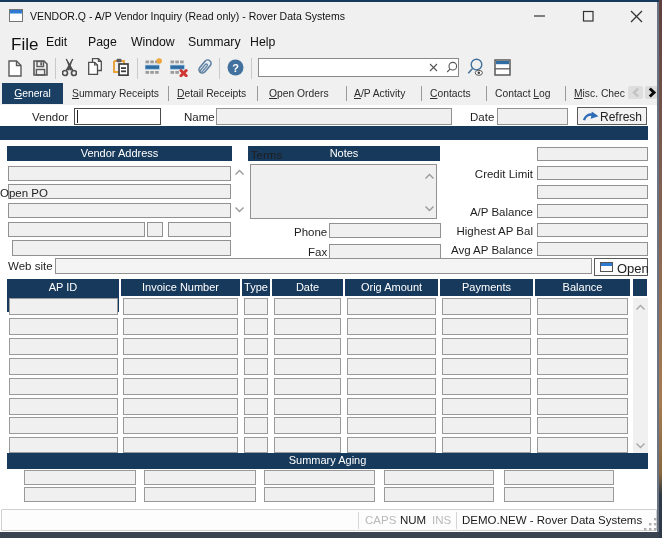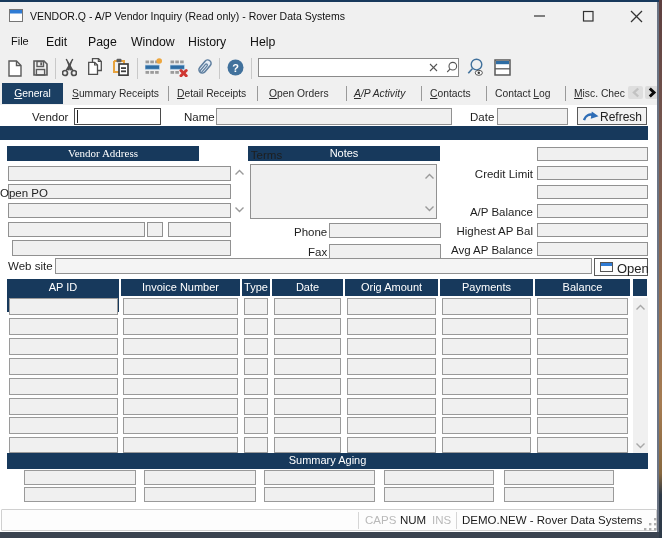--- a/index.html
+++ b/index.html
@@ -30,25 +30,25 @@
 <div class="abs" style="left:30px;top:10px;font-size:10.5px;color:#111;">VENDOR.Q - A/P Vendor Inquiry (Read only) - Rover Data Systems</div>
 
 <svg class="abs" style="left:534px;top:10px" width="110" height="13" viewBox="0 0 110 13">
  <line x1="0" y1="6" x2="11" y2="6" stroke="#333" stroke-width="1.2"></line>
  <rect x="49.5" y="1.5" width="9.5" height="9.5" fill="none" stroke="#333" stroke-width="1.2"></rect>
  <line x1="97" y1="1" x2="108" y2="12" stroke="#333" stroke-width="1.2"></line>
  <line x1="108" y1="1" x2="97" y2="12" stroke="#333" stroke-width="1.2"></line>
 </svg>
 
 <div class="abs" style="left:0;top:32px;width:659px;height:24px;background:#f0f0f0;"></div>
-<div class="abs" style="left:11px;top:35px;font-size:11px;color:#111;">File</div>
+<div class="abs" style="left:11px;top:35px;font-size:17px;color:#111;">File</div>
 <div class="abs" style="left:46px;top:35px;font-size:12.3px;color:#111;">Edit</div>
 <div class="abs" style="left:88px;top:35px;font-size:12.3px;color:#111;">Page</div>
 <div class="abs" style="left:131px;top:35px;font-size:12.3px;color:#111;">Window</div>
-<div class="abs" style="left:188px;top:35px;font-size:12.3px;color:#111;">History</div>
+<div class="abs" style="left:188px;top:35px;font-size:12.3px;color:#111;">Summary</div>
 <div class="abs" style="left:250px;top:35px;font-size:12.3px;color:#111;">Help</div>
 
 <div class="abs" style="left:0;top:56px;width:659px;height:26px;background:#f0f0f0;"></div>
 
 <svg class="abs" style="left:8px;top:60px" width="14" height="17" viewBox="0 0 14 17">
  <path d="M1 1 h7.5 L13 5.5 V16 H1 Z" fill="#fff" stroke="#5a5a5a" stroke-width="1.4"></path>
  <path d="M8.5 1 V5.5 H13" fill="none" stroke="#5a5a5a" stroke-width="1.4"></path>
 </svg>
 
 <svg class="abs" style="left:33px;top:60px" width="15" height="16" viewBox="0 0 15 16">
@@ -147,21 +147,21 @@
  <rect x="1" y="1" width="15" height="15" fill="#fff" stroke="#5a5a5a" stroke-width="1.5"></rect>
  <rect x="2" y="2" width="13" height="3.2" fill="#2e6da4"></rect>
  <line x1="1" y1="9.8" x2="16" y2="9.8" stroke="#5a5a5a" stroke-width="1.3"></line>
 </svg>
 
 <div class="abs" style="left:0;top:82px;width:659px;height:23px;background:#f0f0f0;"></div>
 <div class="abs" style="left:2px;top:83px;width:61px;height:21px;background:#1b3f63;color:#fff;font-size:10.3px;text-align:center;line-height:21px;"><u>G</u>eneral</div>
 <div class="abs tabt" style="left:72px;top:88px;"><u>S</u>ummary Receipts</div>
 <div class="abs tabt" style="left:177px;top:88px;"><u>D</u>etail Receipts</div>
 <div class="abs tabt" style="left:269px;top:88px;"><u>O</u>pen Orders</div>
-<div class="abs tabt" style="left:354px;top:88px;font-style:italic;"><u>A</u>/P Activity</div>
+<div class="abs tabt" style="left:354px;top:88px;"><u>A</u>/P Activity</div>
 <div class="abs tabt" style="left:430px;top:88px;"><u>C</u>ontacts</div>
 <div class="abs tabt" style="left:495px;top:88px;text-align:center;">Contact <u>L</u>og</div>
 <div class="abs tabt" style="left:574px;top:88px;"><u>M</u>isc. Chec</div>
 <div class="tdiv" style="left:168px;"></div>
 <div class="tdiv" style="left:257px;"></div>
 <div class="tdiv" style="left:346px;"></div>
 <div class="tdiv" style="left:421px;"></div>
 <div class="tdiv" style="left:486px;"></div>
 <div class="tdiv" style="left:565px;"></div>
 <div class="abs" style="left:628px;top:86px;width:15px;height:13px;background:#dedede;border-radius:2px;"></div>
@@ -182,21 +182,21 @@
 <div class="gfield" style="left:497px;top:108px;width:71px;height:17px;"></div>
 <div class="abs" style="left:577px;top:107px;width:70px;height:18px;background:#f2f2f2;border:1px solid #5a5a5a;"></div>
 <svg class="abs" style="left:583px;top:111px" width="16" height="11" viewBox="0 0 16 11">
  <path d="M1 9 C2.5 4.5 6.5 2.5 10.5 4.2" fill="none" stroke="#2e6db6" stroke-width="2.4"></path>
  <path d="M8.8 0.5 L15.5 5.2 L7.8 7.8 Z" fill="#2e6db6"></path>
 </svg>
 <div class="abs" style="left:600px;top:110px;font-size:12px;color:#222;">Refresh</div>
 
 <div class="abs navy" style="left:0;top:126px;width:648px;height:14px;"></div>
 
-<div class="abs navy hdrtxt" style="left:7px;top:146px;width:192px;height:15px;line-height:15px;font-family:Liberation Serif, serif;">Vendor Address</div>
+<div class="abs navy hdrtxt" style="left:7px;top:146px;width:225px;height:15px;line-height:15px;">Vendor Address</div>
 <div class="gfield" style="left:8px;top:166px;width:223px;height:15px;"></div>
 <div class="gfield" style="left:8px;top:184px;width:223px;height:15px;"></div>
 <div class="gfield" style="left:8px;top:203px;width:223px;height:15px;"></div>
 <div class="gfield" style="left:8px;top:222px;width:137px;height:15px;"></div>
 <div class="gfield" style="left:147px;top:222px;width:16px;height:15px;"></div>
 <div class="gfield" style="left:168px;top:222px;width:63px;height:15px;"></div>
 <div class="gfield" style="left:12px;top:240px;width:219px;height:16px;"></div>
 
 <div class="abs navy hdrtxt" style="left:248px;top:146px;width:192px;height:15px;line-height:15px;">Notes</div>
 <div class="gfield" style="left:250px;top:164px;width:187px;height:55px;"></div>

